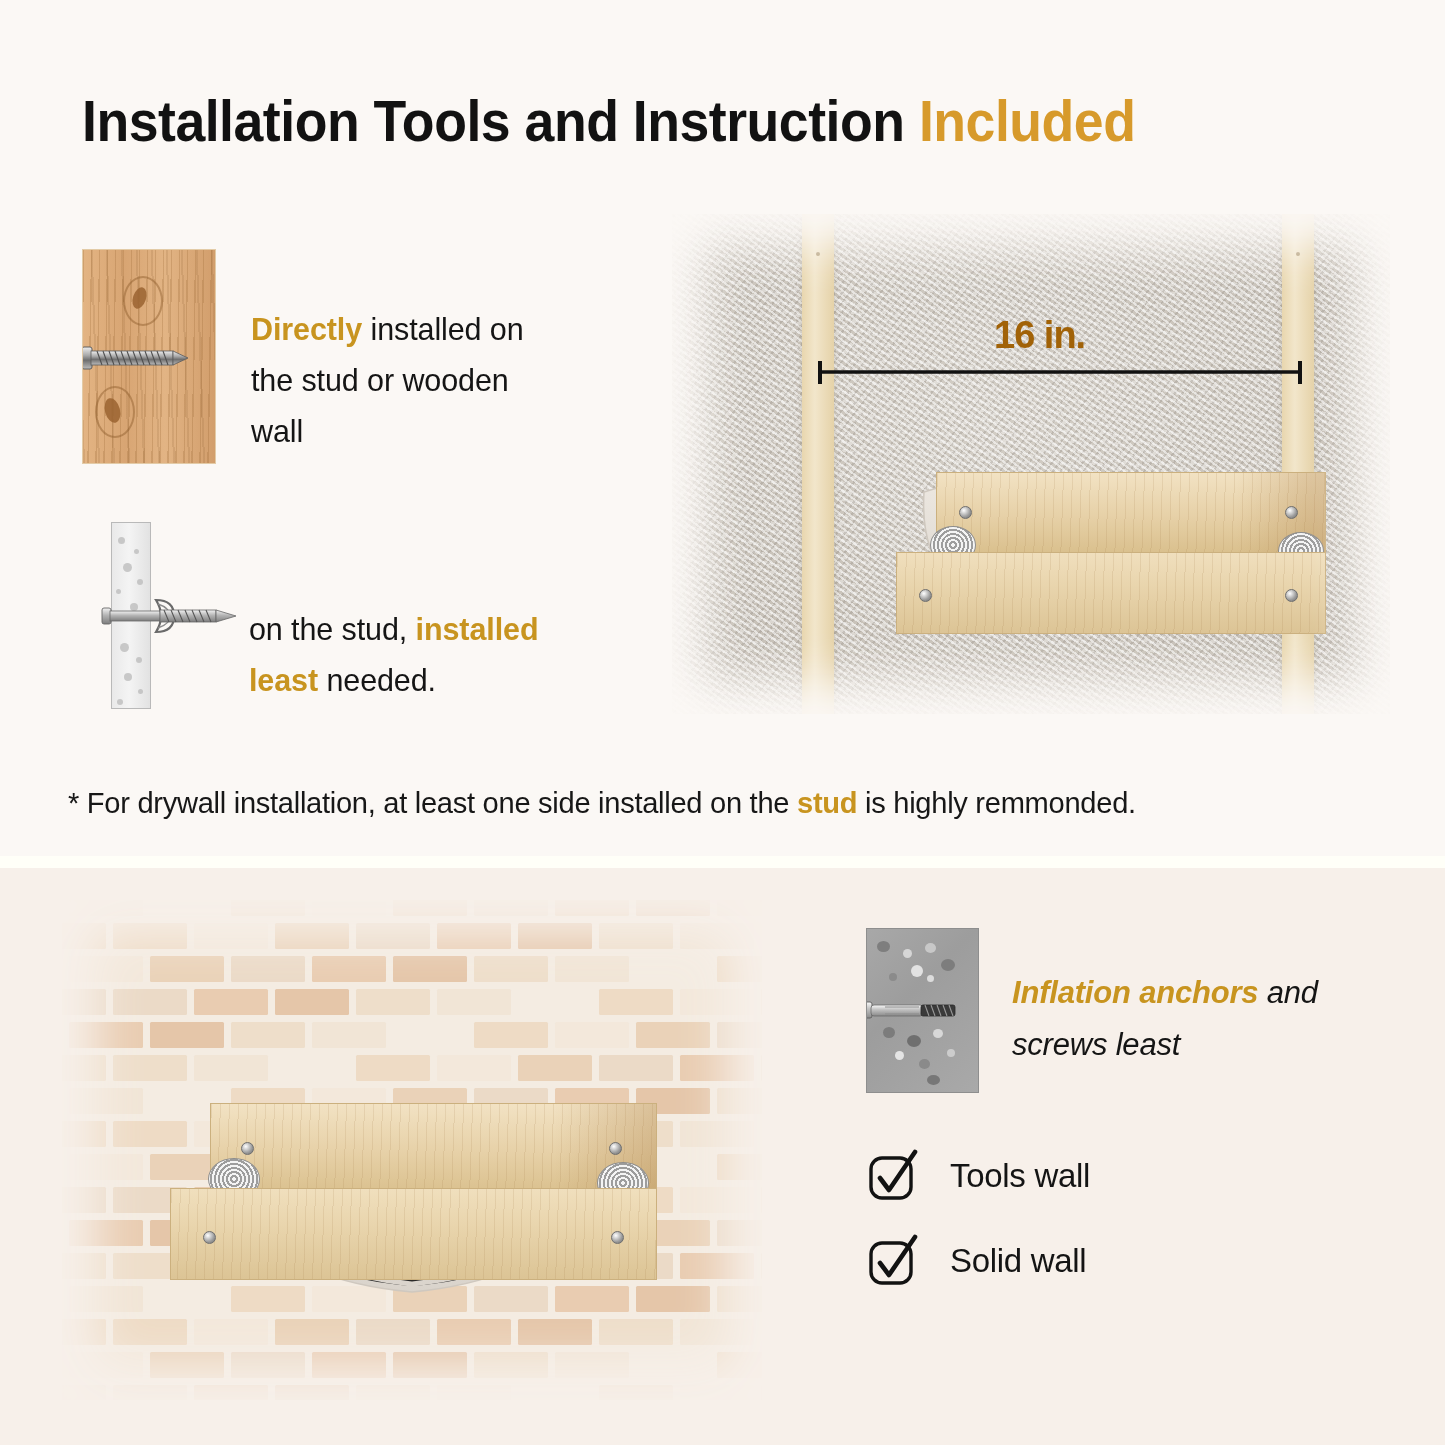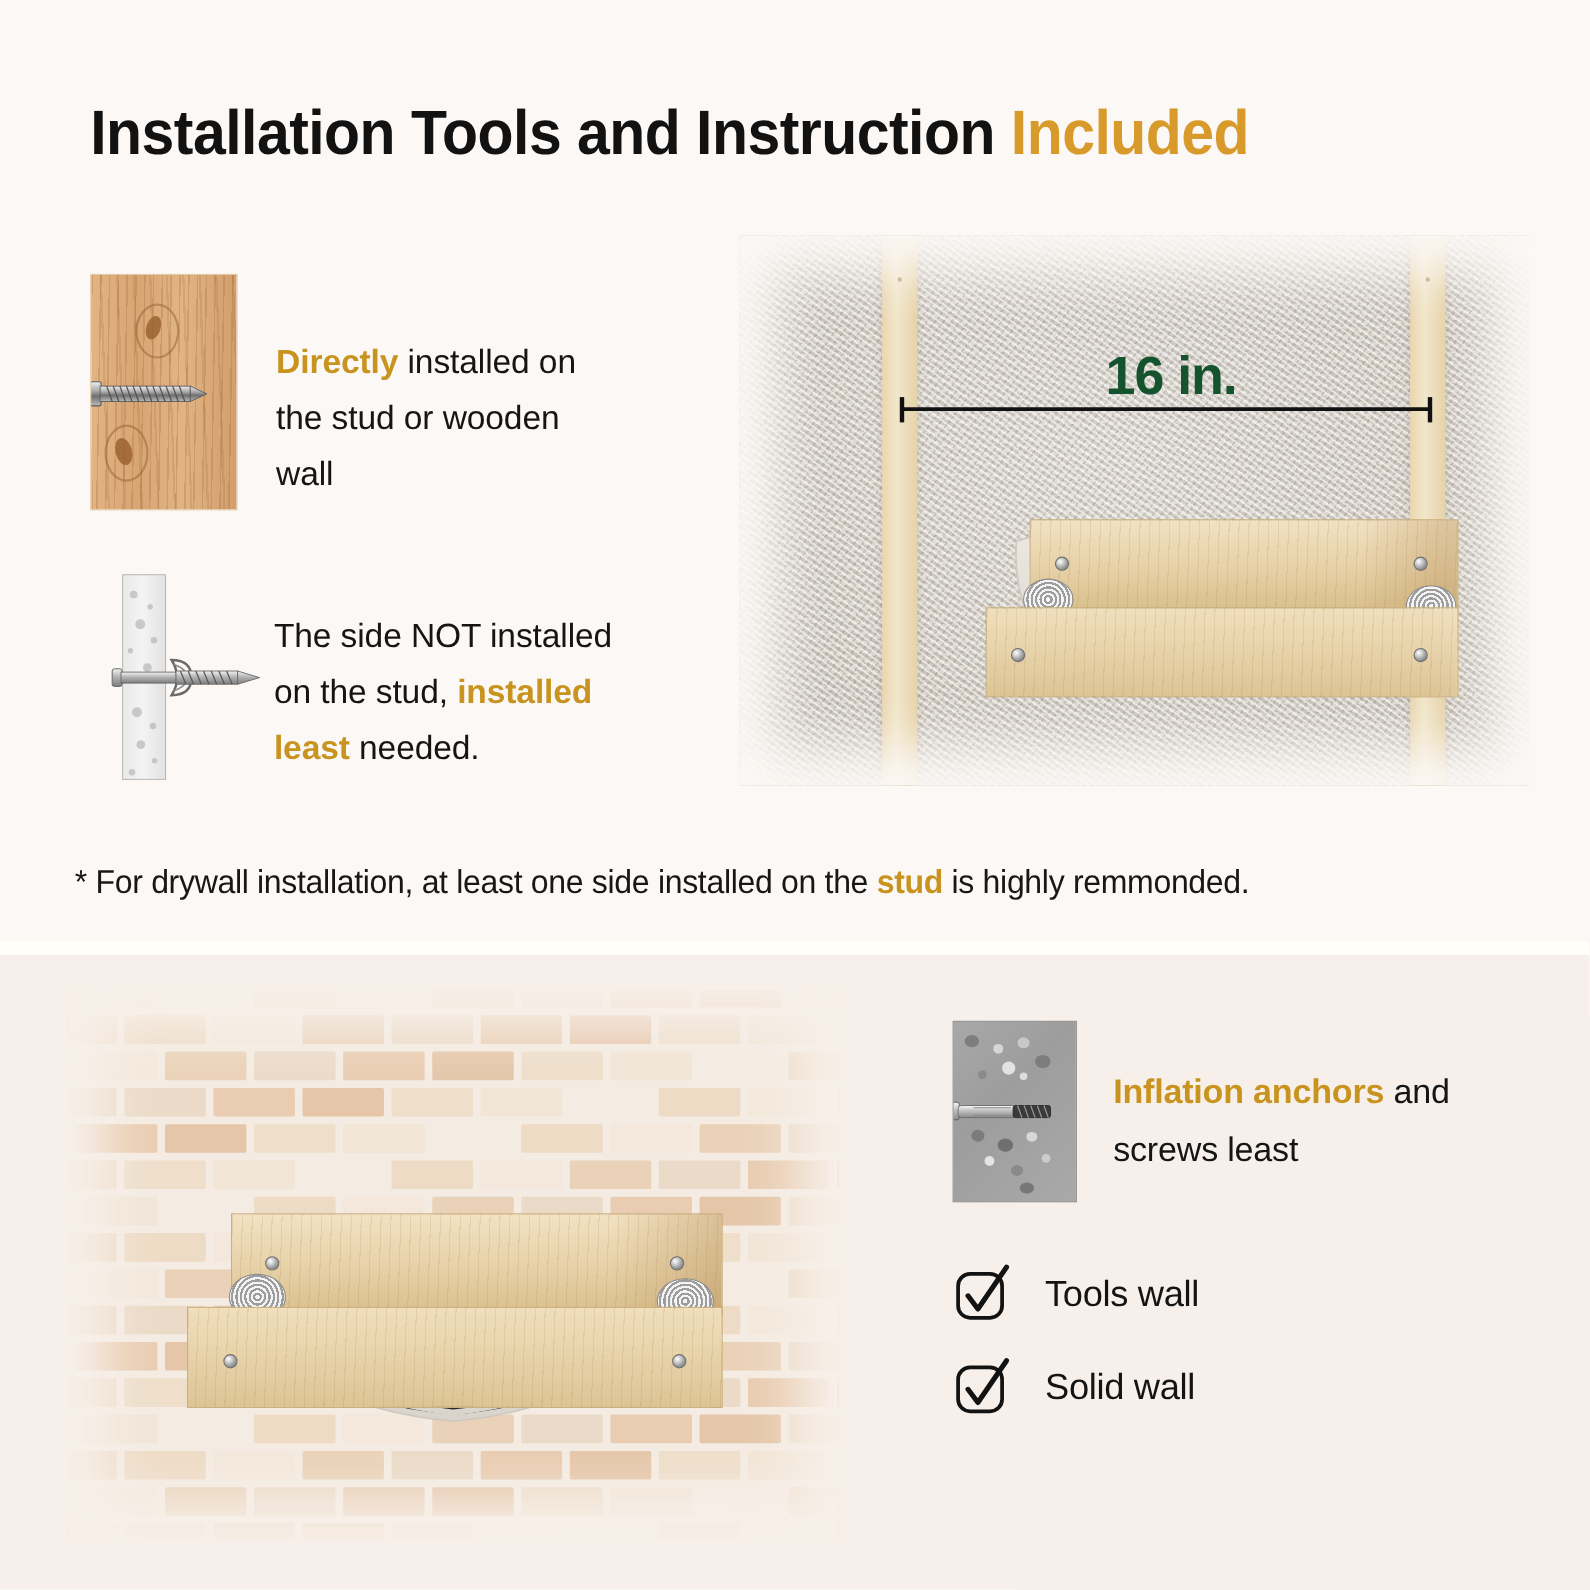--- a/index.html
+++ b/index.html
@@ -252,42 +252,42 @@
           <path d="M82 40 L87 52"></path>
         <path d="M89 40 L94 52"></path>
           <path d="M96 40 L101 52"></path>
           <path d="M103 40 L108 52"></path>
         <path d="M110 40 L115 52"></path>
       </g>
     </svg>
 
     <div class="feat-row" style="left:249px;top:553px;width:410px;">
       <div class="feat-text">
-        <span>The side NOT installed</span><br>
+        <br>
         <span>on the stud, </span><span class="gold">installed</span><br>
         <span class="gold">least</span><span> needed.</span>
       </div>
     </div>
 
     <div class="photo photo-fur">
       <div class="fur-bg"></div>
 
       <div class="stud" style="left:130px;">
         <div class="stud-dot" style="left:14px;top:38px;"></div>
       </div>
       <div class="stud" style="left:610px;">
         <div class="stud-dot" style="left:14px;top:38px;"></div>
       </div>
 
       <svg width="718" height="500" style="position:absolute;left:0;top:0;">
         <line x1="148" y1="158" x2="628" y2="158" stroke="#111" stroke-width="3.4"></line>
         <line x1="148" y1="147" x2="148" y2="170" stroke="#111" stroke-width="4"></line>
         <line x1="628" y1="147" x2="628" y2="170" stroke="#111" stroke-width="4"></line>
       </svg>
-      <div style="position:absolute;left:333px;top:100px;font-size:49px;font-weight:700;color:#14532d;letter-spacing:-1px;">16 in.</div>
+      <div style="position:absolute;left:322px;top:100px;font-size:38px;font-weight:700;color:#a16207;letter-spacing:-1px;">16 in.</div>
 
       <svg width="718" height="500" style="position:absolute;left:0;top:0;">
         <defs>
           <linearGradient id="slingg" x1="0" y1="0" x2="0" y2="1">
             <stop offset="0%" stop-color="#ece7e0"></stop>
               <stop offset="100%" stop-color="#d8d2ca"></stop>
           </linearGradient>
           <clipPath id="slingclip">
             <path d="M278 280 Q280 380 400 392 Q520 380 540 280 L560 286 Q548 404 400 414 Q252 404 258 286 Z"></path>
           </clipPath>
@@ -553,21 +553,21 @@
         <g stroke="#9a9a9a" stroke-width="1.1">
           <path d="M70 76 L74 87"></path>
             <path d="M76 76 L80 87"></path>
             <path d="M82 76 L86 87"></path>
           <path d="M88 76 L92 87"></path>
             <path d="M94 76 L98 87"></path>
         </g>
       </svg>
     </div>
 
-    <div class="anchor-text" style="top:99px;">
+    <div class="anchor-text" style="top:99px;font-style:italic;">
       <span class="gold">Inflation anchors</span><span> and</span><br>
       <span>screws least</span>
     </div>
 
     <div class="check-list" style="top:265px;">
 
       <div class="check-item">
         <div class="check-box">
           <svg width="53" height="53" viewBox="0 0 53 53">
             <rect x="3" y="9" width="40" height="40" rx="11" ry="11" fill="none" stroke="#121212" stroke-width="3.4"></rect>

